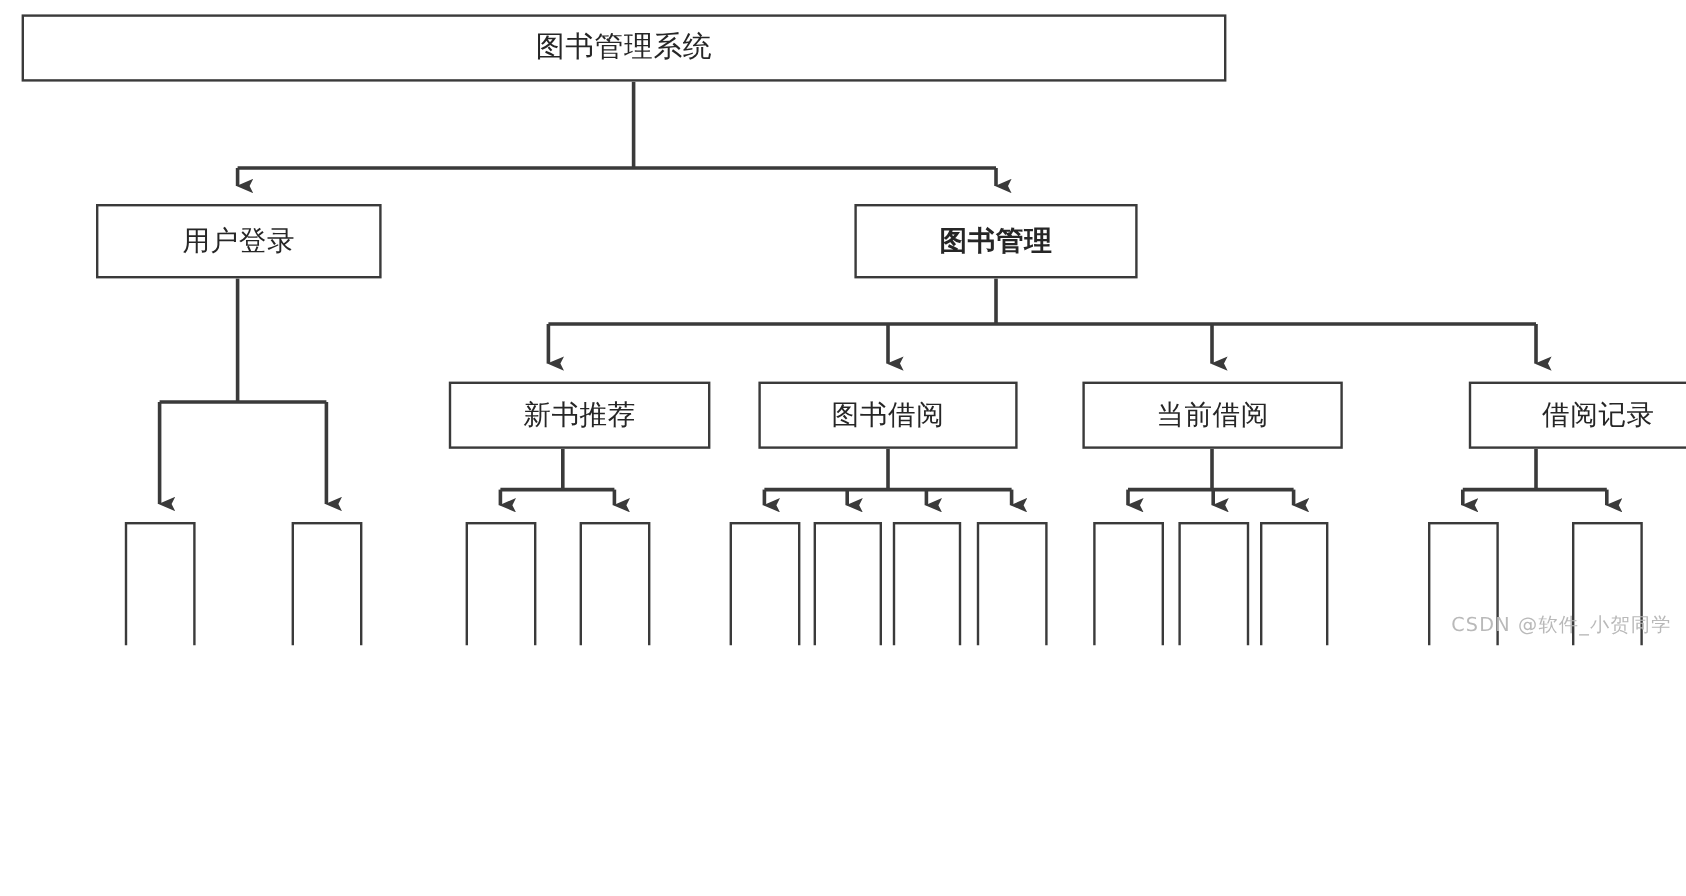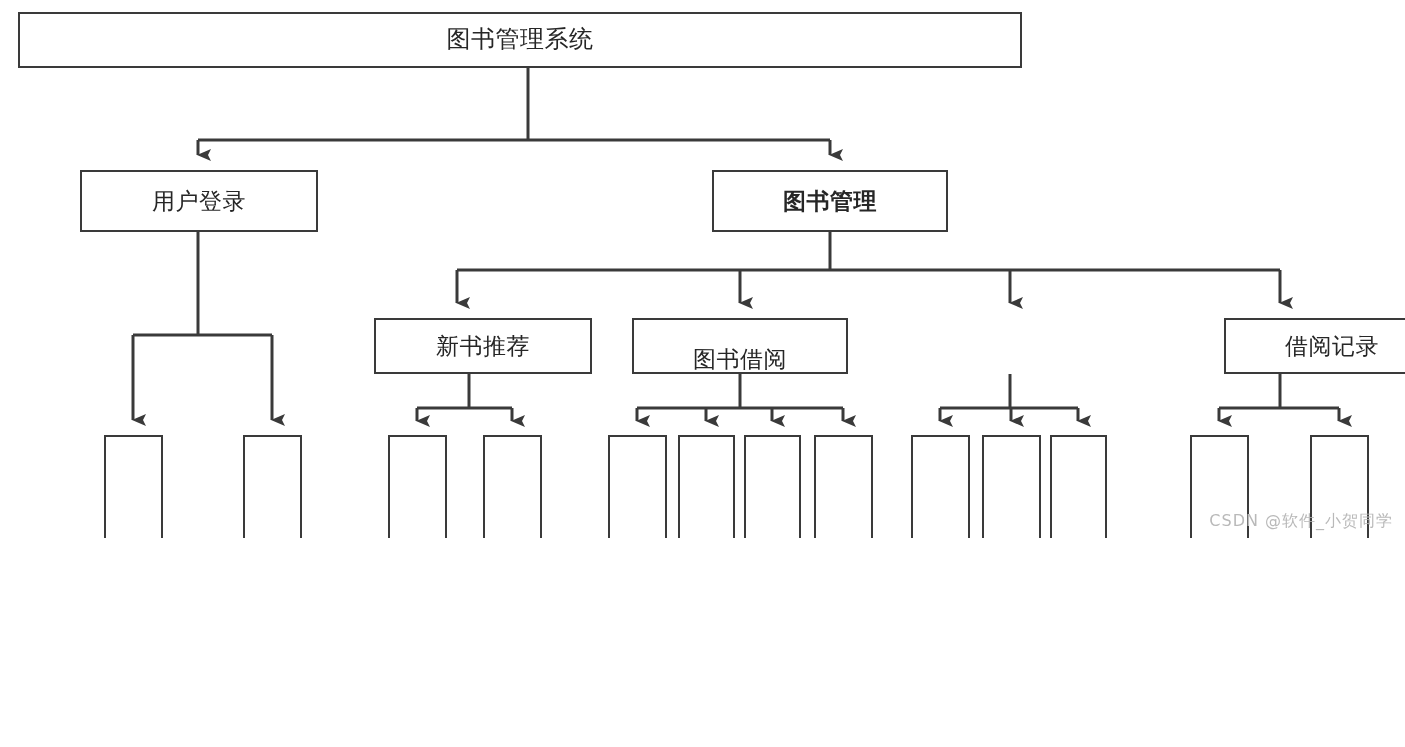--- a/index.html
+++ b/index.html
@@ -140,22 +140,25 @@
   <div class="node horiz" style="left:80px;top:170px;width:238px;height:62px;">
     <span class="label">用户登录</span>
   </div>
   <div class="node horiz" style="left:712px;top:170px;width:236px;height:62px;font-weight:bold;">
     <span class="label">图书管理</span>
   </div>
 
   <div class="node horiz" style="left:374px;top:318px;width:218px;height:56px;">
     <span class="label">新书推荐</span>
   </div>
-  <div class="node horiz" style="left:632px;top:318px;width:216px;height:56px;align-items:flex-end;">
+  <div class="node horiz" style="left:632px;top:318px;width:216px;height:56px;">
     <span class="label">图书借阅</span>
+  </div>
+  <div class="node horiz" style="left:902px;top:318px;width:217px;height:56px;">
+    <span class="label">当前借阅</span>
   </div>
   <div class="node horiz" style="left:1224px;top:318px;width:216px;height:56px;">
     <span class="label">借阅记录</span>
   </div>
 
   <div class="node vert" style="left:104px;top:435px;width:59px;height:300px;">
     <span class="label">用户登录</span>
   </div>
   <div class="node vert" style="left:243px;top:435px;width:59px;height:300px;">
     <span class="label">注销登录</span>

